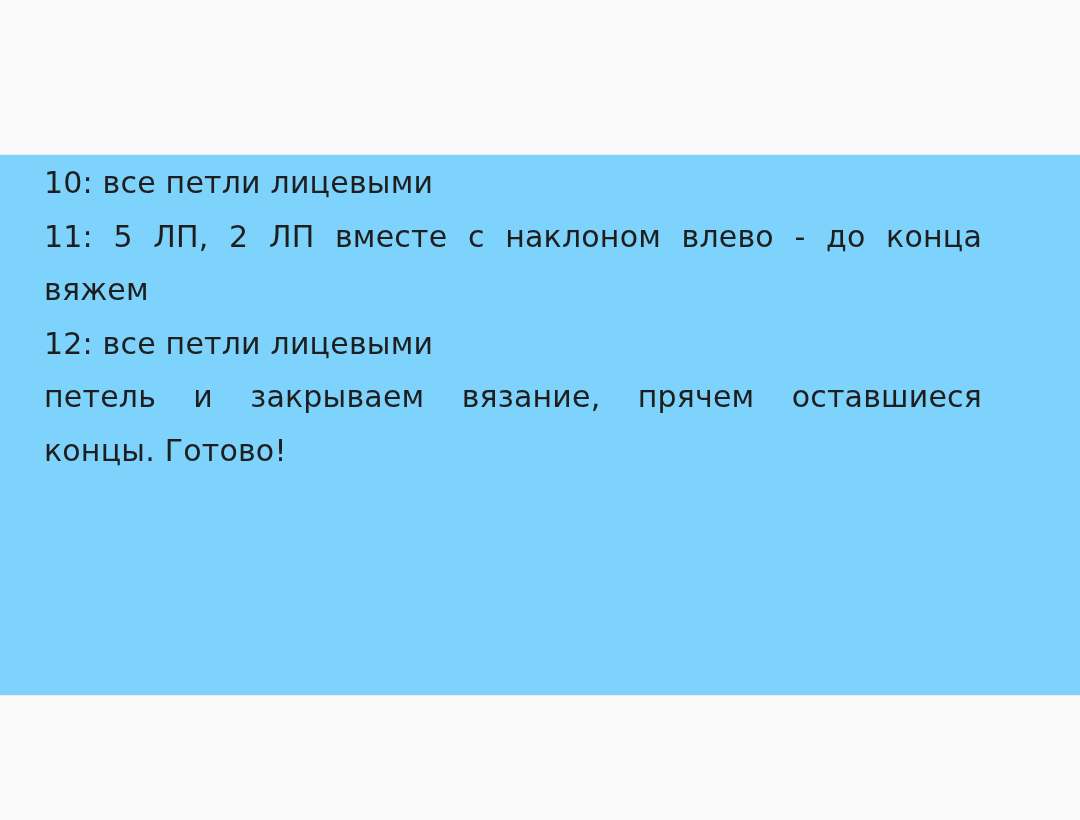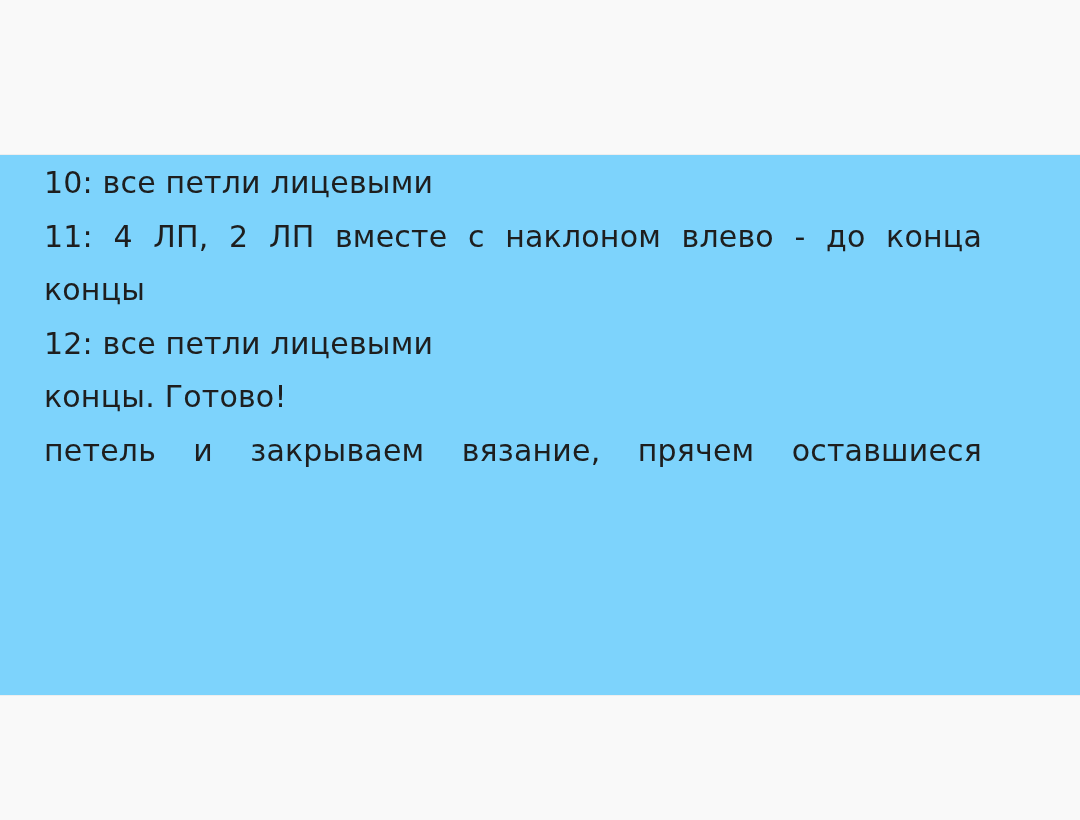--- a/index.html
+++ b/index.html
@@ -49,18 +49,18 @@
   }
 </style>
 </head>
 <body>
 
 <div class="band band-top"></div>
 <div class="band band-bottom"></div>
 
 <div class="sheet">
   <div class="line">10: все петли лицевыми</div>
-  <div class="line j">11: 4 ЛП, 2 ЛП вместе с наклоном влево - до конца</div>
-  <div class="line">концы</div>
+  <div class="line j">11: 5 ЛП, 2 ЛП вместе с наклоном влево - до конца</div>
+  <div class="line">вяжем</div>
   <div class="line">12: все петли лицевыми</div>
+  <div class="line j">петель и закрываем вязание, прячем оставшиеся</div>
   <div class="line">концы. Готово!</div>
-  <div class="line j">петель и закрываем вязание, прячем оставшиеся</div>
 </div>
 
 </body></html>

